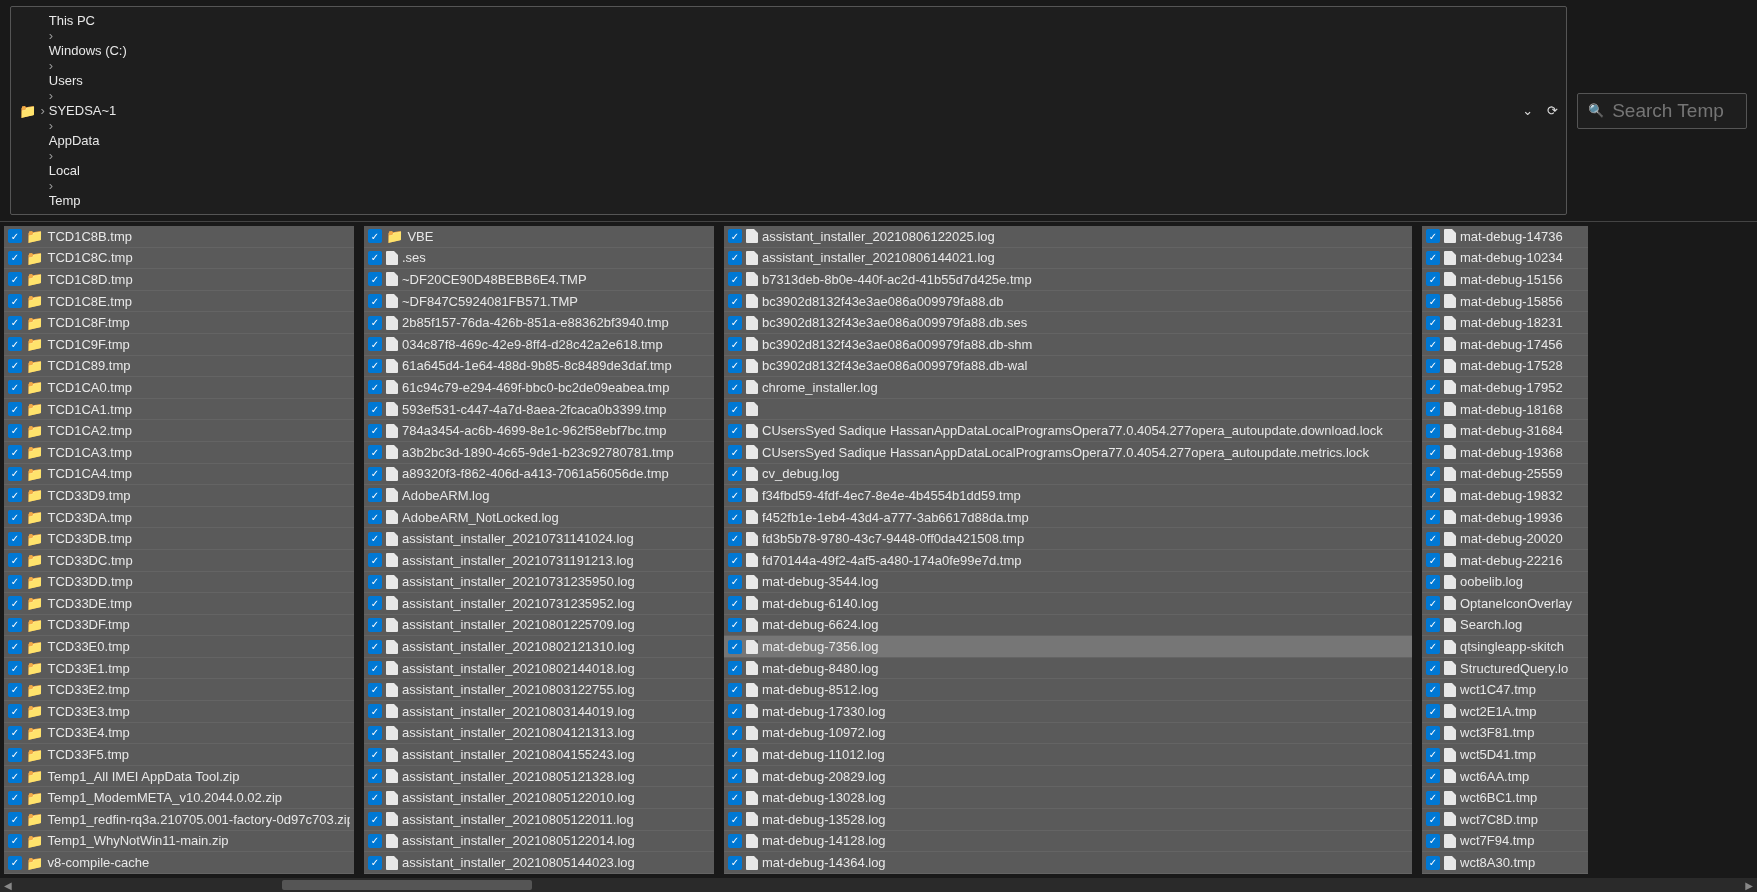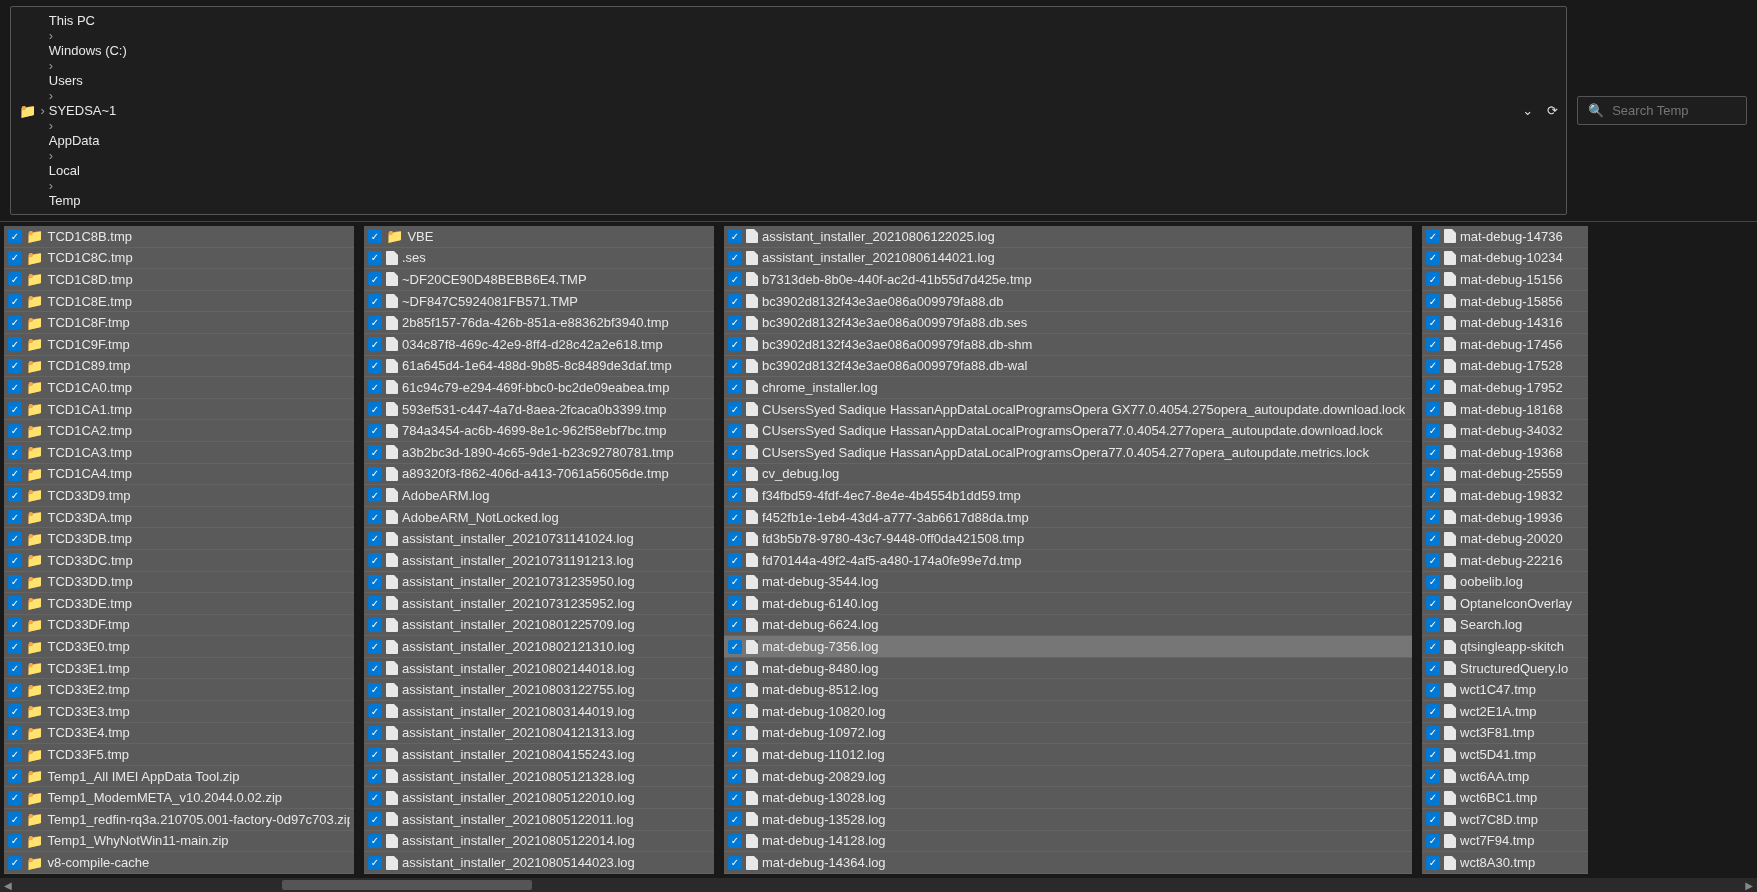--- a/index.html
+++ b/index.html
@@ -62,21 +62,21 @@
     padding: 6px 10px;
     gap: 8px;
     background: #1e1e1e;
     color: #aaa;
   }
   .searchbox input {
     background: transparent;
     border: none;
     outline: none;
     color: #8b5cf6;
-    font-size: 13px;
+    font-size: 19px;
     width: 100%;
   }
   
   .content {
     flex: 1;
     overflow: hidden;
     padding: 4px;
     display: flex;
     gap: 10px;
   }
@@ -522,21 +522,20 @@
         <span class="fname">bc3902d8132f43e3ae086a009979fa88.db-wal</span>
       </div>
       <div class="row">
         <span class="cb">✓</span>
         <span class="ico-file"></span>
         <span class="fname">chrome_installer.log</span>
       </div>
       <div class="row">
         <span class="cb">✓</span>
         <span class="ico-file"></span>
-        <span class="fname">CUsersSyed Sadique HassanAppDataLocalProgramsOpera GX77.0.4054.275opera_autoupdate.download.lock</span>
       </div>
       <div class="row">
         <span class="cb">✓</span>
         <span class="ico-file"></span>
         <span class="fname">CUsersSyed Sadique HassanAppDataLocalProgramsOpera77.0.4054.277opera_autoupdate.download.lock</span>
       </div>
       <div class="row">
         <span class="cb">✓</span>
         <span class="ico-file"></span>
         <span class="fname">CUsersSyed Sadique HassanAppDataLocalProgramsOpera77.0.4054.277opera_autoupdate.metrics.lock</span>
@@ -592,21 +591,21 @@
         <span class="fname">mat-debug-8480.log</span>
       </div>
       <div class="row">
         <span class="cb">✓</span>
         <span class="ico-file"></span>
         <span class="fname">mat-debug-8512.log</span>
       </div>
       <div class="row">
         <span class="cb">✓</span>
         <span class="ico-file"></span>
-        <span class="fname">mat-debug-10820.log</span>
+        <span class="fname">mat-debug-17330.log</span>
       </div>
       <div class="row">
         <span class="cb">✓</span>
         <span class="ico-file"></span>
         <span class="fname">mat-debug-10972.log</span>
       </div>
       <div class="row">
         <span class="cb">✓</span>
         <span class="ico-file"></span>
         <span class="fname">mat-debug-11012.log</span>
@@ -654,21 +653,21 @@
         <span class="fname">mat-debug-15156</span>
       </div>
       <div class="row">
         <span class="cb">✓</span>
         <span class="ico-file"></span>
         <span class="fname">mat-debug-15856</span>
       </div>
       <div class="row">
         <span class="cb">✓</span>
         <span class="ico-file"></span>
-        <span class="fname">mat-debug-14316</span>
+        <span class="fname">mat-debug-18231</span>
       </div>
       <div class="row">
         <span class="cb">✓</span>
         <span class="ico-file"></span>
         <span class="fname">mat-debug-17456</span>
       </div>
       <div class="row">
         <span class="cb">✓</span>
         <span class="ico-file"></span>
         <span class="fname">mat-debug-17528</span>
@@ -679,21 +678,21 @@
         <span class="fname">mat-debug-17952</span>
       </div>
       <div class="row">
         <span class="cb">✓</span>
         <span class="ico-file"></span>
         <span class="fname">mat-debug-18168</span>
       </div>
       <div class="row">
         <span class="cb">✓</span>
         <span class="ico-file"></span>
-        <span class="fname">mat-debug-34032</span>
+        <span class="fname">mat-debug-31684</span>
       </div>
       <div class="row">
         <span class="cb">✓</span>
         <span class="ico-file"></span>
         <span class="fname">mat-debug-19368</span>
       </div>
       <div class="row">
         <span class="cb">✓</span>
         <span class="ico-file"></span>
         <span class="fname">mat-debug-25559</span>

